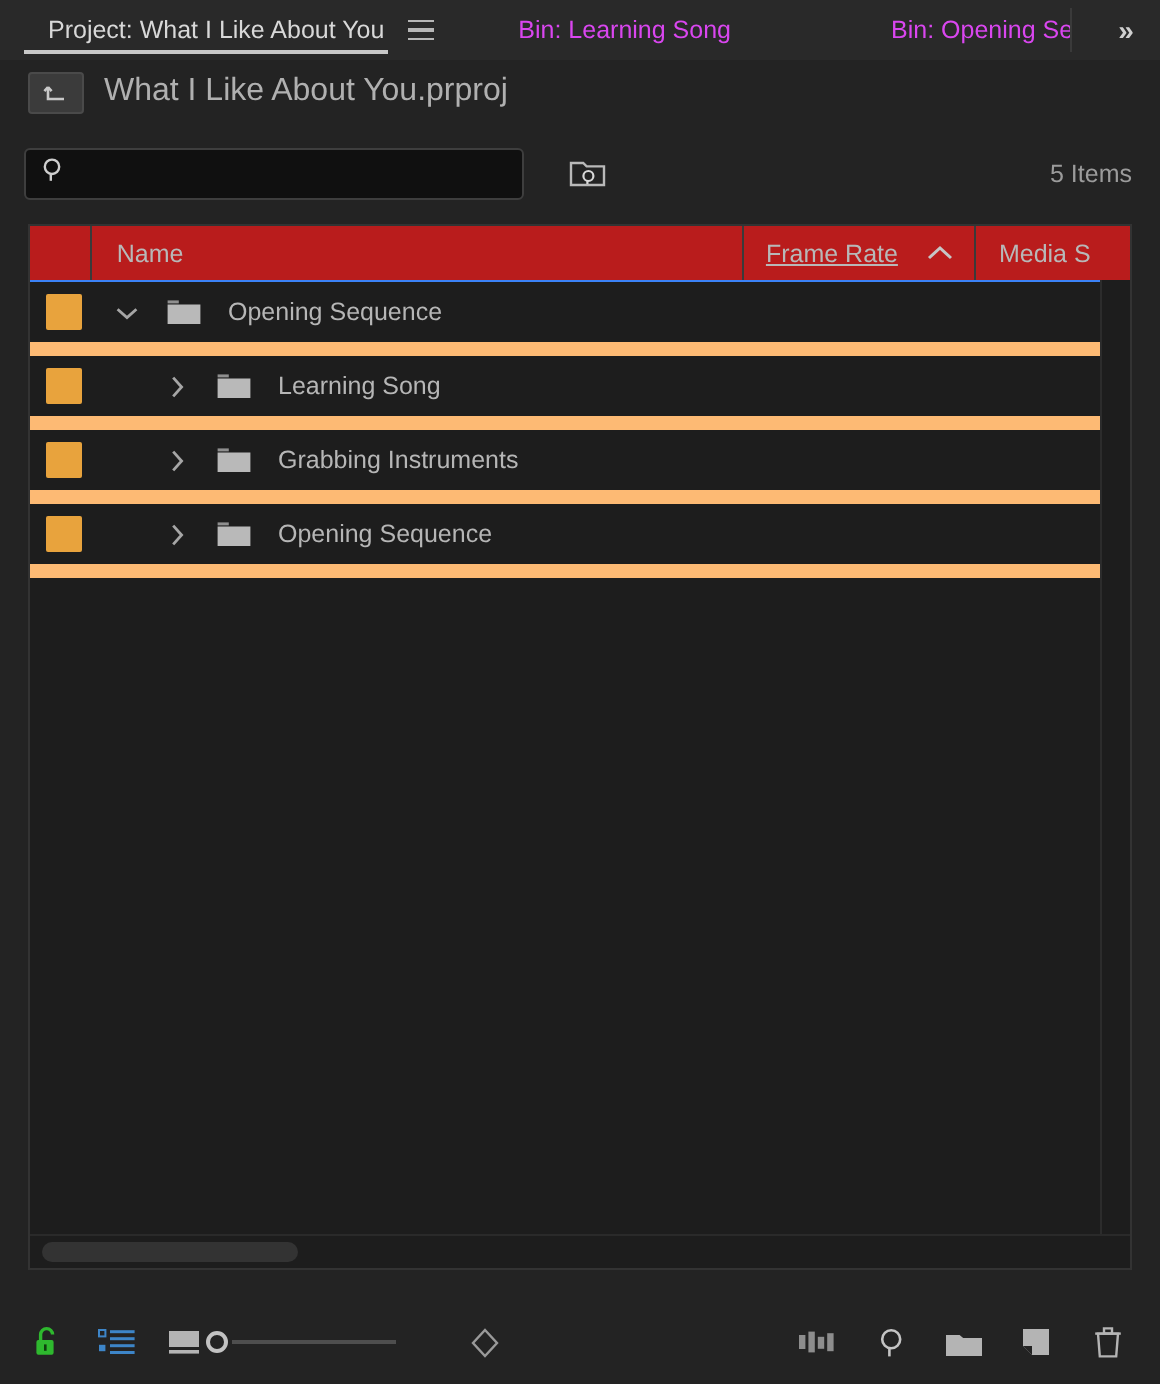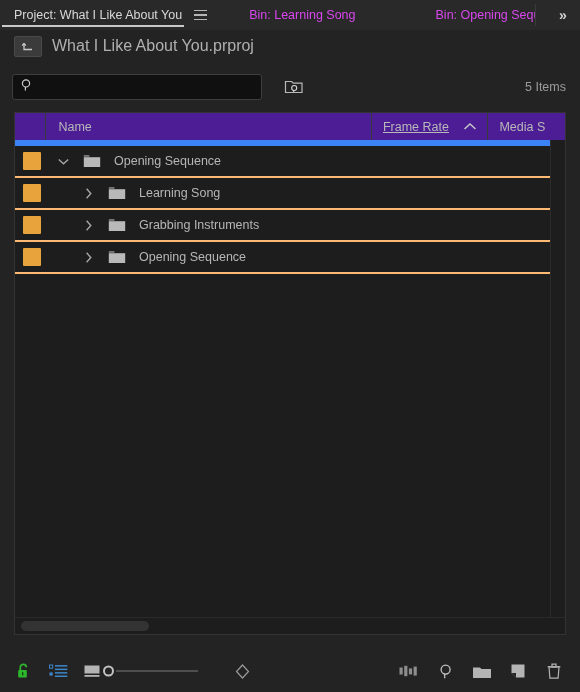--- a/index.html
+++ b/index.html
@@ -32,20 +32,21 @@
     align-items: center;
   }
   .tab {
     position: relative;
     height: 30px;
     display: flex;
     align-items: center;
     padding: 0 0 0 0;
     font-size: 12.5px;
     white-space: nowrap;
+    margin-left: 10px;
   }
   .tab-label { padding: 0 4px; }
   .tab.active .tab-label { color: #d8d8d8; }
   .tab.inactive .tab-label { color: #d946ef; }
   .tab.active::after {
     content: "";
     position: absolute;
     left: 2px; right: 2px; bottom: 3px;
     height: 2px;
     background: #c9c9c9;
@@ -154,22 +155,22 @@
     left: 14px; top: 112px;
     width: 552px; height: 523px;
     background: #1d1d1d;
     border: 1px solid #333333;
     box-sizing: border-box;
     overflow: hidden;
   }
   .hdr {
     position: relative;
     height: 27px;
-    background: #4c1d95;
-    border-bottom: 6px solid #3b82f6;
+    background: #b91c1c;
+    border-bottom: 1px solid #3b82f6;
     display: flex;
     align-items: flex-start;
   }
   .hdr-cell {
     position: relative;
     height: 27px;
     display: flex;
     align-items: center;
     font-size: 12.5px;
     color: #b8b8b8;
@@ -179,21 +180,21 @@
   .hdr-swatch { width: 33px; }
   .hdr-name   { width: 342px; padding-left: 12px; }
   .hdr-rate   { width: 122px; padding-left: 11px; text-decoration: underline; }
   .hdr-media  { width: 80px;  padding-left: 11px; border-right: none; }
   .sort-arrow { margin-left: 14px; display: flex; align-items: center; }
 
   .rows { position: relative; }
   .row {
     position: relative;
     height: 30px;
-    border-bottom: 2px solid #fdba74;
+    border-bottom: 7px solid #fdba74;
     display: flex;
     align-items: center;
     background: #1d1d1d;
   }
   .cell-swatch {
     width: 33px; height: 30px;
     display: flex; align-items: center; justify-content: center;
     flex: none;
   }
   .swatch {

